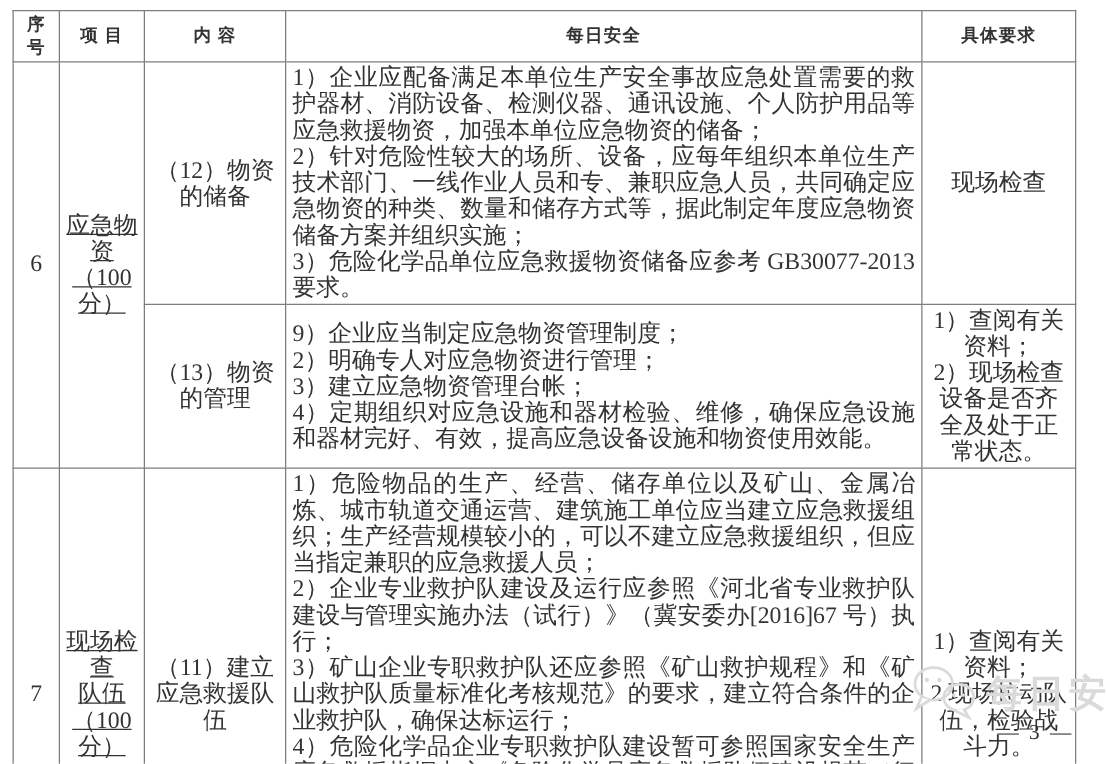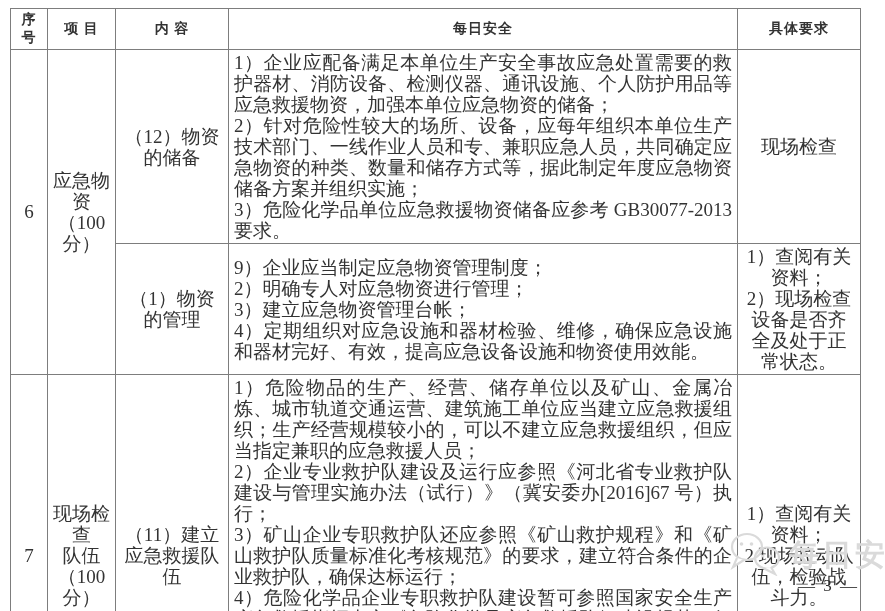--- a/index.html
+++ b/index.html
@@ -23,21 +23,21 @@
   col.c-no{width:37px;}
   col.c-project{width:68px;}
   col.c-content{width:113px;}
   col.c-req{width:509px;}
   col.c-assess{width:123px;}
   table.doc-table th{
     font-weight:bold;text-align:center;height:24px;font-size:14px;
     letter-spacing:1px;
   }
   td.cell-no{text-align:center;font-size:14px;}
-  td.cell-project{text-align:center;white-space:pre-line;line-height:21px;}
+  td.cell-project{text-align:center;white-space:pre-line;line-height:21px;text-decoration:underline;}
   td.cell-content{text-align:center;line-height:21px;padding:2px 2px 2px 4px;}
   td.cell-req{
     text-align:justify;white-space:pre-line;line-height:21px;padding:3px 6px;
   }
   td.cell-assess{text-align:center;white-space:pre-line;line-height:21px;padding:3px 4px;}
   tr.row-6a{height:135px;}
   tr.row-6b{height:124px;}
   tr.row-7{height:280px;}
   .page-number{
     position:absolute;right:26px;top:576px;font-size:17px;color:#2f2f2f;
@@ -79,21 +79,21 @@
         <td class="cell-no" rowspan="2">6</td>
         <td class="cell-project" rowspan="2">应急物资
 （100 分）</td>
         <td class="cell-content">（12）物资的储备</td>
         <td class="cell-req">1）企业应配备满足本单位生产安全事故应急处置需要的救护器材、消防设备、检测仪器、通讯设施、个人防护用品等应急救援物资，加强本单位应急物资的储备；
 2）针对危险性较大的场所、设备，应每年组织本单位生产技术部门、一线作业人员和专、兼职应急人员，共同确定应急物资的种类、数量和储存方式等，据此制定年度应急物资储备方案并组织实施；
 3）危险化学品单位应急救援物资储备应参考 GB30077-2013 要求。</td>
         <td class="cell-assess">现场检查</td>
       </tr>
       <tr class="row-6b">
-        <td class="cell-content">（1）物资的管理</td>
+        <td class="cell-content">（13）物资的管理</td>
         <td class="cell-req">9）企业应当制定应急物资管理制度；
 2）明确专人对应急物资进行管理；
 3）建立应急物资管理台帐；
 4）定期组织对应急设施和器材检验、维修，确保应急设施和器材完好、有效，提高应急设备设施和物资使用效能。</td>
         <td class="cell-assess">1）查阅有关资料；
 2）现场检查设备是否齐全及处于正常状态。</td>
       </tr>
       <tr class="row-7">
         <td class="cell-no">7</td>
         <td class="cell-project">现场检查

